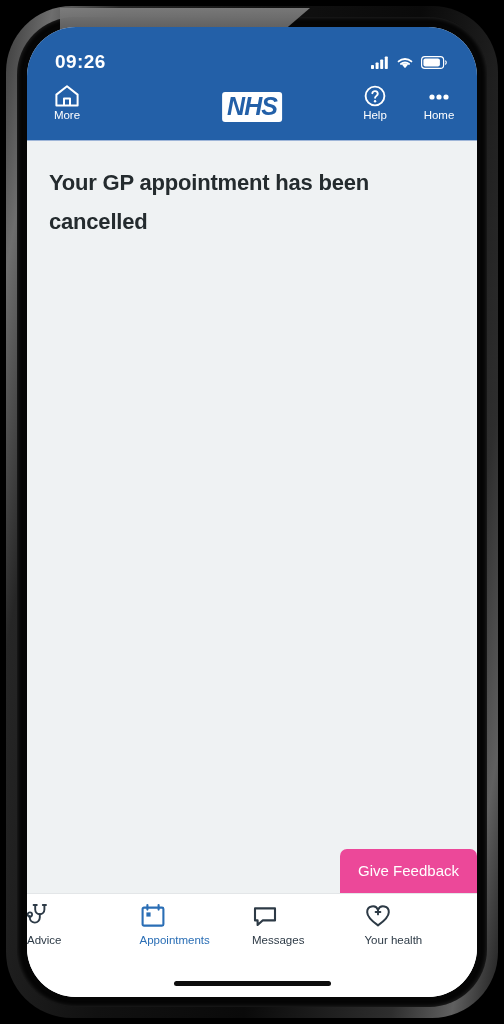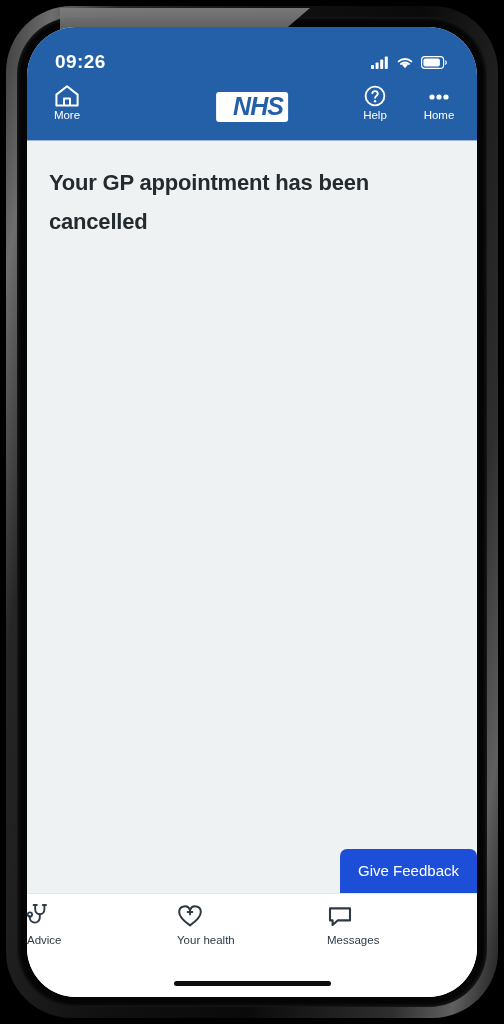--- a/index.html
+++ b/index.html
@@ -129,21 +129,21 @@
     display: flex;
     gap: 12px;
   }
   .nhs-logo {
     position: absolute;
     left: 50%;
     top: 10px;
     transform: translateX(-50%);
     background: #ffffff;
     border-radius: 3px;
-    padding: 2px 5px 3px 17px;
+    padding: 2px 5px 3px 5px;
     display: flex;
     align-items: center;
     justify-content: flex-end;
   }
   .nhs-logo-text {
     color: #2360a8;
     font-weight: bold;
     font-style: italic;
     font-size: 25px;
     line-height: 25px;
@@ -178,21 +178,21 @@
   }
 
   
   .feedback-wrap {
     position: absolute;
     right: 0;
     bottom: 0;
     display: flex;
   }
   .feedback-btn {
-    background: #1d4ed8;
+    background: #ec4899;
     color: #ffffff;
     border: none;
     font-family: inherit;
     font-size: 15px;
     padding: 13px 18px 14px 18px;
     border-radius: 7px 7px 0 0;
     cursor: pointer;
     white-space: nowrap;
   }
 
@@ -327,41 +327,51 @@
           <svg width="26" height="26" viewBox="0 0 26 26">
             <path d="M8.2 2.4 L8.2 6.6 a4.6 4.6 0 0 0 9.2 0 L17.4 2.4" stroke="currentColor" stroke-width="1.9" fill="none" stroke-linecap="round"></path>
             <path d="M6.6 2 L9.8 2 M15.8 2 L19 2" stroke="currentColor" stroke-width="1.9" stroke-linecap="round"></path>
             <path d="M12.8 11.2 L12.8 14.6 a5 5 0 0 1 -10 0 L2.8 13" stroke="currentColor" stroke-width="1.9" fill="none" stroke-linecap="round"></path>
             <circle cx="2.9" cy="11.6" r="2.2" stroke="currentColor" stroke-width="1.8" fill="none"></circle>
           </svg>
         </span>
         <span class="tab-label">Advice</span>
       </button>
 
-
+      <button class="tab active">
+        <span class="tab-icon">
+          <svg width="26" height="26" viewBox="0 0 26 26">
+            <rect x="2.6" y="4.6" width="20.8" height="18" rx="1.4" stroke="currentColor" stroke-width="2.1" fill="none"></rect>
+            <path d="M7.4 2 L7.4 6.6 M18.6 2 L18.6 6.6" stroke="currentColor" stroke-width="2.1" stroke-linecap="round"></path>
+            <rect x="6.4" y="9.4" width="4.2" height="4.2" fill="currentColor"></rect>
+          </svg>
+        </span>
+        <span class="tab-label">Appointments</span>
+      </button>
+
+
+      <button class="tab">
+        <span class="tab-icon">
+          <svg width="26" height="26" viewBox="0 0 26 26">
+            <path d="M3 5.4 L23 5.4 L23 17.4 L10.6 17.4 L5.6 22 L5.6 17.4 L3 17.4 Z" stroke="currentColor" stroke-width="2.1" fill="none" stroke-linejoin="round"></path>
+          </svg>
+        </span>
+        <span class="tab-label">Messages</span>
+      </button>
 
       <button class="tab">
         <span class="tab-icon">
           <svg width="26" height="26" viewBox="0 0 26 26">
             <path d="M13 22.4 C4.4 16.2 2.2 12.4 2.2 9.2 A5.6 5.6 0 0 1 13 6.9
                      A5.6 5.6 0 0 1 23.8 9.2 C23.8 12.4 21.6 16.2 13 22.4 Z" stroke="currentColor" stroke-width="2" fill="none" stroke-linejoin="round"></path>
             <path d="M13 6.6 L13 11.4 M10.6 9 L15.4 9" stroke="currentColor" stroke-width="1.9" stroke-linecap="round"></path>
           </svg>
         </span>
         <span class="tab-label">Your health</span>
       </button>
-
-      <button class="tab">
-        <span class="tab-icon">
-          <svg width="26" height="26" viewBox="0 0 26 26">
-            <path d="M3 5.4 L23 5.4 L23 17.4 L10.6 17.4 L5.6 22 L5.6 17.4 L3 17.4 Z" stroke="currentColor" stroke-width="2.1" fill="none" stroke-linejoin="round"></path>
-          </svg>
-        </span>
-        <span class="tab-label">Messages</span>
-      </button>
     </div>
 
     <div class="home-indicator-area">
       <div class="home-indicator"></div>
     </div>
 
   </div>
 </div>
 
 </body></html>

